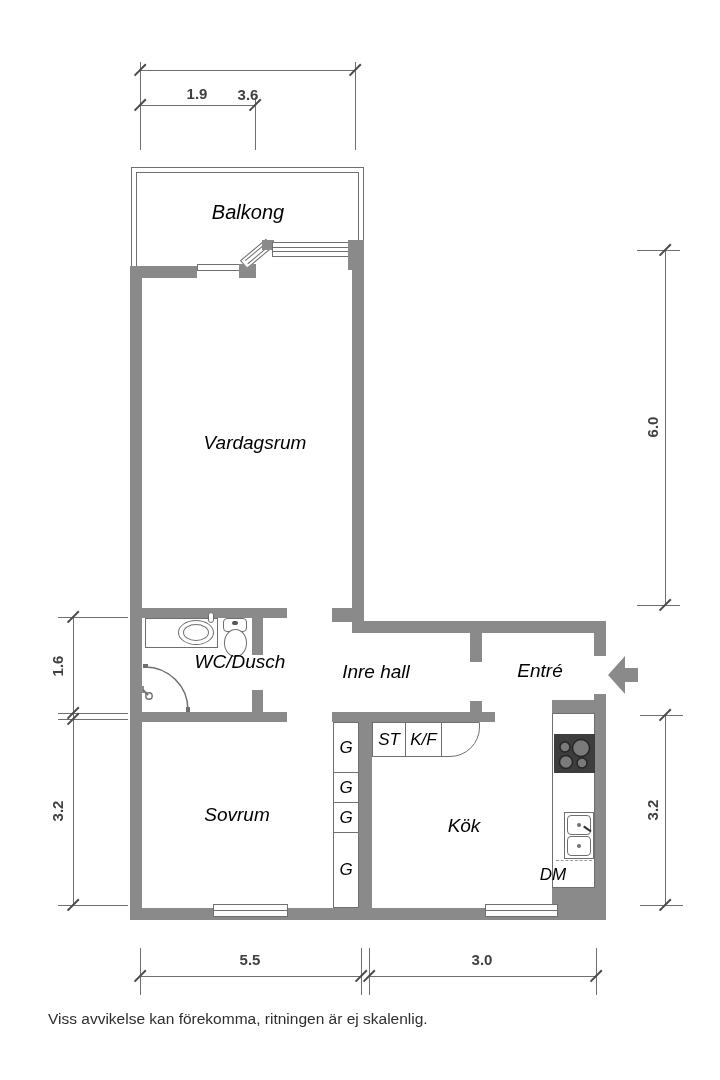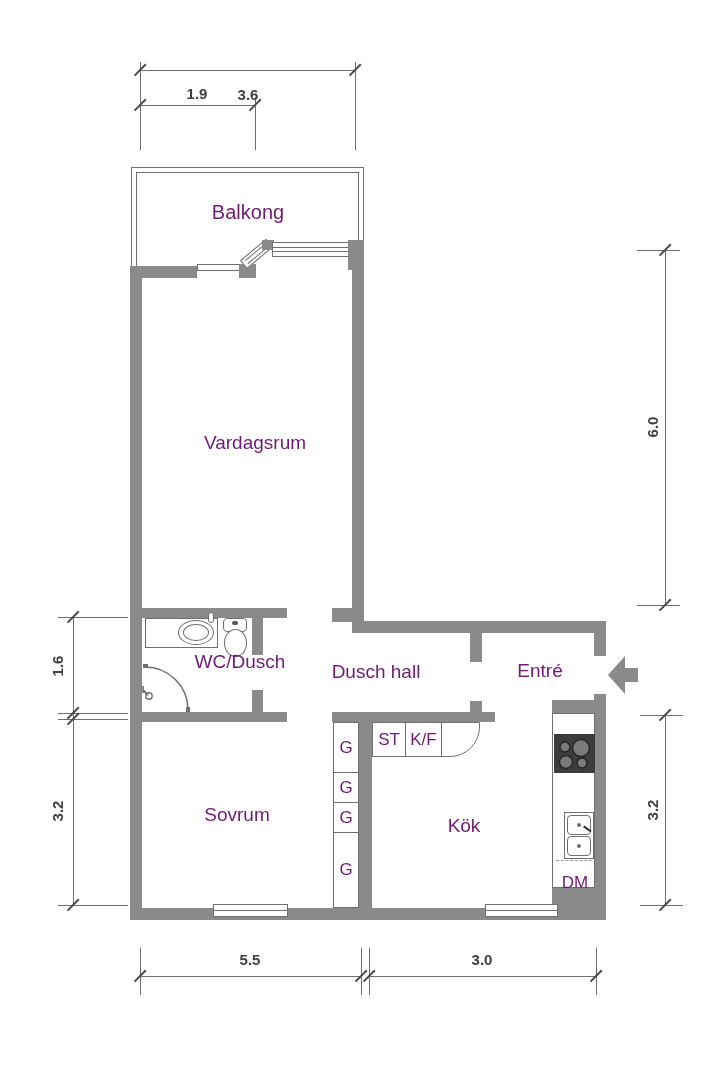--- a/index.html
+++ b/index.html
@@ -1,20 +1,20 @@
 <!DOCTYPE html>
 <html><head>
 <meta charset="utf-8">
 <style>
   html,body{margin:0;padding:0;background:#fff;}
   #canvas{position:relative;width:720px;height:1080px;background:#ffffff;overflow:hidden;
           font-family:"Liberation Sans","DejaVu Sans",sans-serif;}
   .wall{position:absolute;background:#8a8a8a;}
   .thin{position:absolute;border:1px solid #6f6f6f;background:#fff;box-sizing:border-box;}
-  .lbl{position:absolute;color:#701a75;font-size:19px;display:flex;align-items:center;justify-content:center;white-space:nowrap;}
+  .lbl{position:absolute;color:#000000;font-size:19px;display:flex;align-items:center;justify-content:center;white-space:nowrap;font-style:italic;}
   .sm{font-size:17px;}
   .dimlbl{position:absolute;color:#404040;font-size:15px;font-weight:600;display:flex;align-items:center;justify-content:center;white-space:nowrap;width:40px;height:18px;}
   .vert{transform:rotate(-90deg);}
   .dline{position:absolute;background:#6f6f6f;}
   .tick{position:absolute;width:16px;height:1.5px;background:#4a4a4a;transform:rotate(-45deg);}
   .innerline{position:absolute;background:#6f6f6f;}
   svg{position:absolute;overflow:visible;}
   .footer{position:absolute;color:#2e2e2e;font-size:15.5px;white-space:nowrap;}
 </style>
 </head>
@@ -153,23 +153,24 @@
       <circle cx="28" cy="29" r="5" fill="#7a7a7a" stroke="#262626" stroke-width="1.5"></circle>
     </svg>
   </div>
   <div class="thin" style="left:564px;top:812px;width:30px;height:47px;"></div>
   <div class="thin" style="left:567px;top:815px;width:24px;height:20px;border-radius:4px;"></div>
   <div class="thin" style="left:567px;top:836px;width:24px;height:20px;border-radius:4px;"></div>
   <div style="position:absolute;left:577px;top:823px;width:4px;height:4px;background:#6f6f6f;border-radius:50%;"></div>
   <div style="position:absolute;left:577px;top:844px;width:4px;height:4px;background:#6f6f6f;border-radius:50%;"></div>
   <div style="position:absolute;left:583px;top:828px;width:9px;height:1.5px;background:#2d2d2d;transform:rotate(35deg);"></div>
   <div style="position:absolute;left:556px;top:860px;width:36px;border-top:1.5px dashed #9a9a9a;"></div>
-  <div class="lbl sm" style="left:556px;top:865px;width:38px;height:19px;margin-top:8px;">DM</div>
+  <div class="lbl sm" style="left:534px;top:865px;width:38px;height:19px;">DM</div>
 
   <div class="lbl" style="left:195px;top:431px;width:120px;height:24px;">Vardagsrum</div>
   <div class="lbl" style="left:157px;top:650px;width:100px;height:24px;margin-left:33px;">WC/Dusch</div>
-  <div class="lbl" style="left:326px;top:660px;width:100px;height:24px;">Dusch hall</div>
+  <div class="lbl" style="left:326px;top:660px;width:100px;height:24px;">Inre hall</div>
   <div class="lbl" style="left:500px;top:659px;width:80px;height:24px;">Entré</div>
   <div class="lbl" style="left:187px;top:803px;width:100px;height:24px;">Sovrum</div>
   <div class="lbl" style="left:424px;top:814px;width:80px;height:24px;">Kök</div>
 
+  <div class="footer" style="left:48px;top:1010px;">Viss avvikelse kan förekomma, ritningen är ej skalenlig.</div>
 
 </div>
 
 </body></html>

